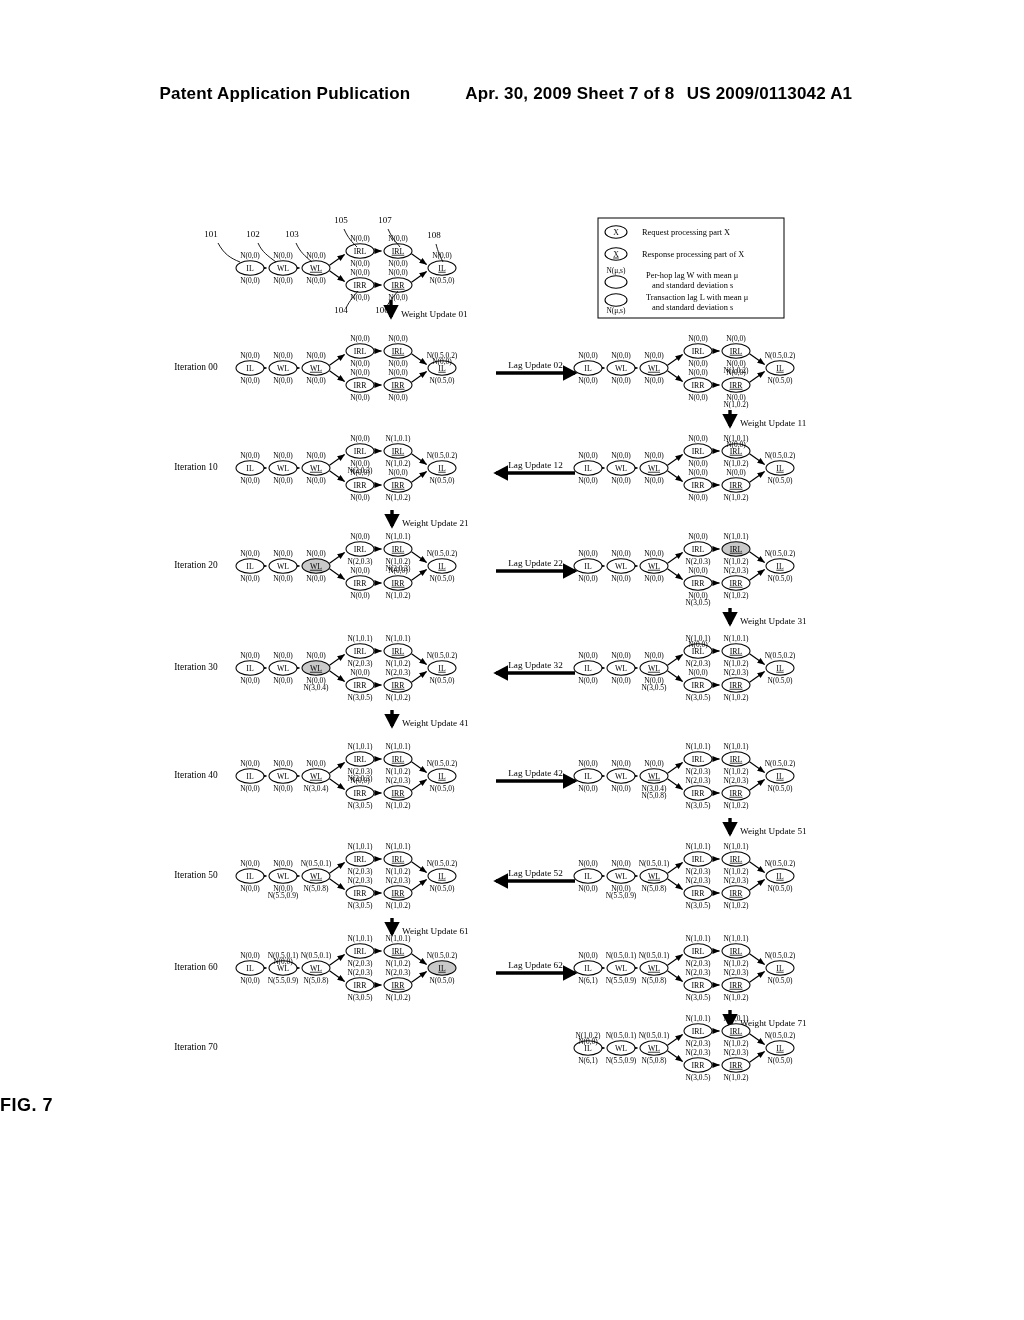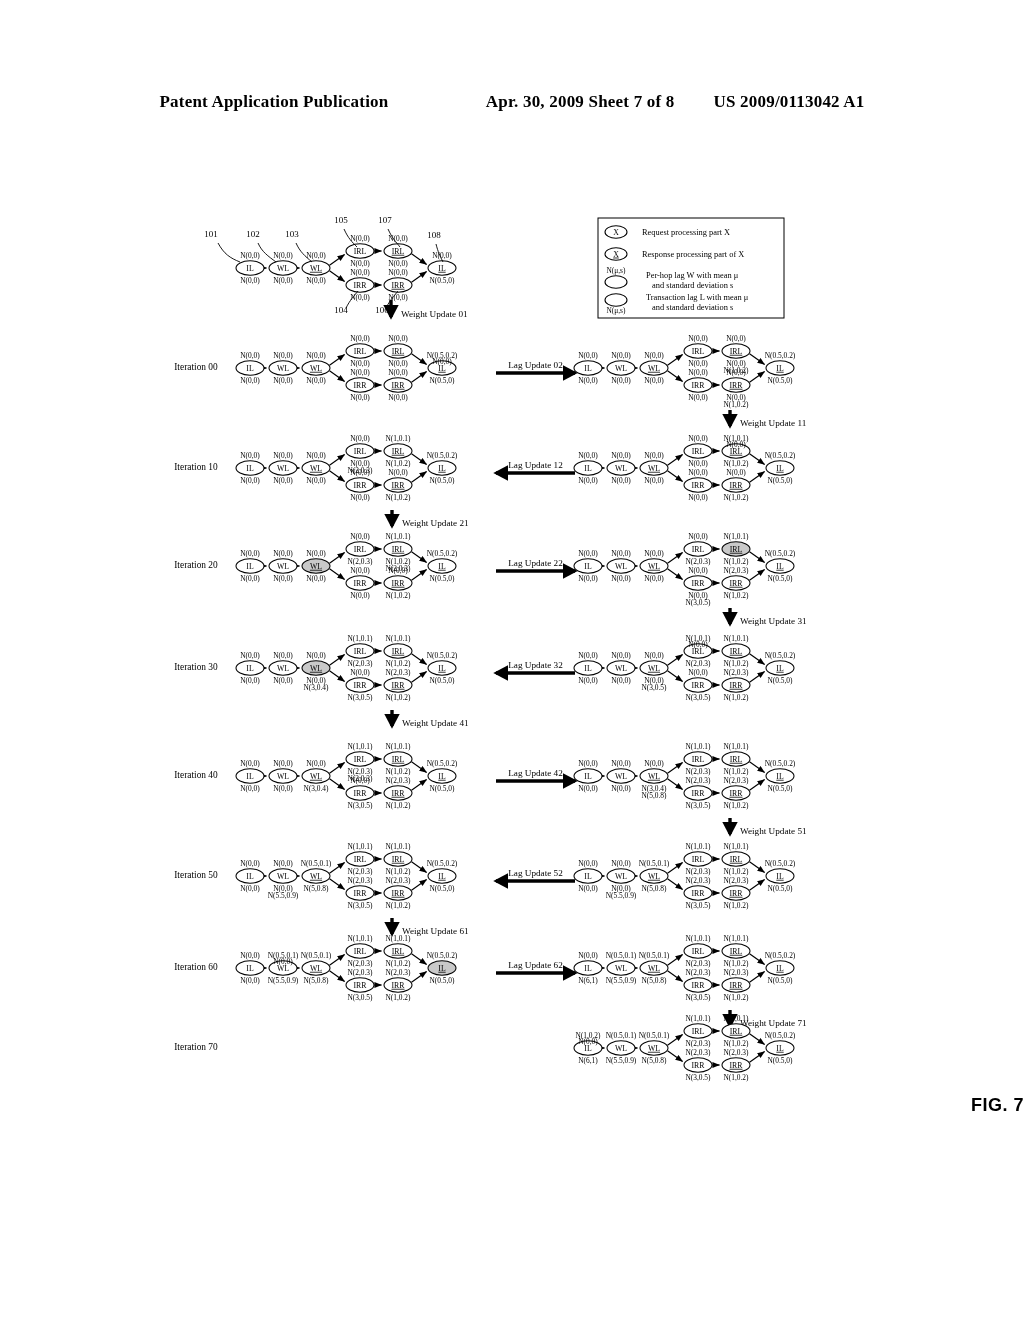--- a/index.html
+++ b/index.html
@@ -4,32 +4,32 @@
 <title>Patent Figure 7</title>
 <style>
   html,body{margin:0;padding:0;background:#fff;}
   body{
     width:1024px;height:1320px;position:relative;overflow:hidden;
     font-family:"Liberation Serif", serif; color:#000;
   }
 
   
   .pub-header{
-    position:absolute;left:0;top:92px;width:1024px;
+    position:absolute;left:0;top:84px;width:1024px;
     display:flex;justify-content:center;align-items:baseline;
-    font-family:Liberation Serif, serif;
+    font-family:Liberation Sans, sans-serif;
     font-weight:bold;font-size:17px;letter-spacing:.2px;
   }
   .pub-header .h-left{width:270px;}
   .pub-header .h-mid{width:245px;text-align:right;}
-  .pub-header .h-right{width:190px;text-align:right;}
+  .pub-header .h-right{width:190px;text-align:center;}
 
   
   .fig-caption{
-    position:absolute;left:0;top:1095px;width:1024px;text-align:right;
+    position:absolute;left:0;top:1095px;width:1024px;text-align:left;
     font-family:"Liberation Sans", sans-serif;
     font-weight:bold;font-size:18px;letter-spacing:.5px;
   }
 
   
   #diagram{
     position:absolute;left:0;top:0;width:1024px;height:1320px;
   }
   svg{ position:absolute;left:0;top:0; }
 

